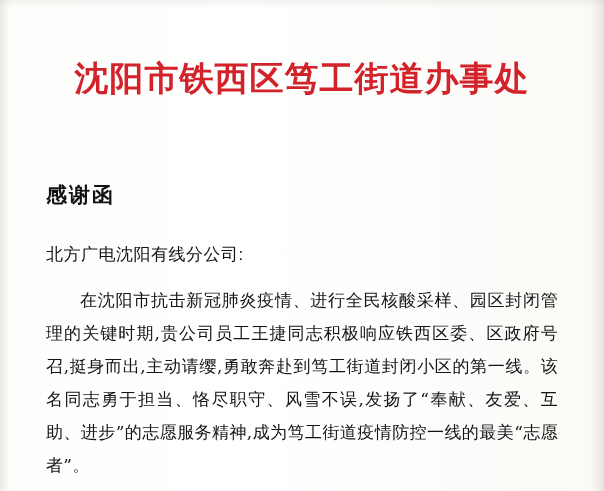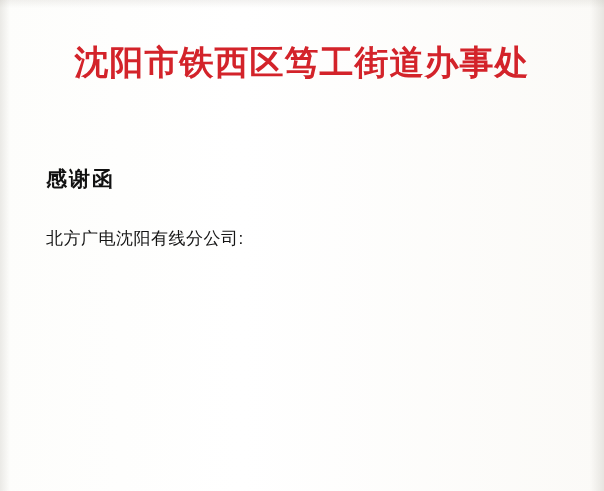--- a/index.html
+++ b/index.html
@@ -19,21 +19,21 @@
     height: 491px;
     background: linear-gradient(90deg, #fdfdfb 0%, #ffffff 40%, #fbfaf7 100%);
     box-sizing: border-box;
   }
   .page-inner {
     position: absolute;
     left: 0;
     top: 0;
     right: 0;
     bottom: 0;
-    padding: 0 46px;
+    padding: 16px 46px;
     box-sizing: border-box;
   }
   .letterhead {
     text-align: center;
     color: #d3232a;
     font-family: "DejaVu Serif", "Liberation Serif", serif;
     font-weight: bold;
     font-size: 34px;
     letter-spacing: 1px;
     line-height: 1.2;
@@ -112,14 +112,17 @@
 
   <div class="page-inner">
     <div class="letterhead">沈阳市铁西区笃工街道办事处</div>
 
     <div class="divider"></div>
 
     <div class="doc-title">感谢函</div>
 
     <div class="salutation">北方广电沈阳有线分公司:</div>
 
+    <div class="body-text">
+      <p>在沈阳市抗击新冠肺炎疫情、进行全民核酸采样、园区封闭管理的关键时期,贵公司员工王捷同志积极响应铁西区委、区政府号召,挺身而出,主动请缨,勇敢奔赴到笃工街道封闭小区的第一线。该名同志勇于担当、恪尽职守、风雪不误,发扬了“奉献、友爱、互助、进步”的志愿服务精神,成为笃工街道疫情防控一线的最美“志愿者”。</p>
+    </div>
   </div>
 </div>
 
 </body></html>

